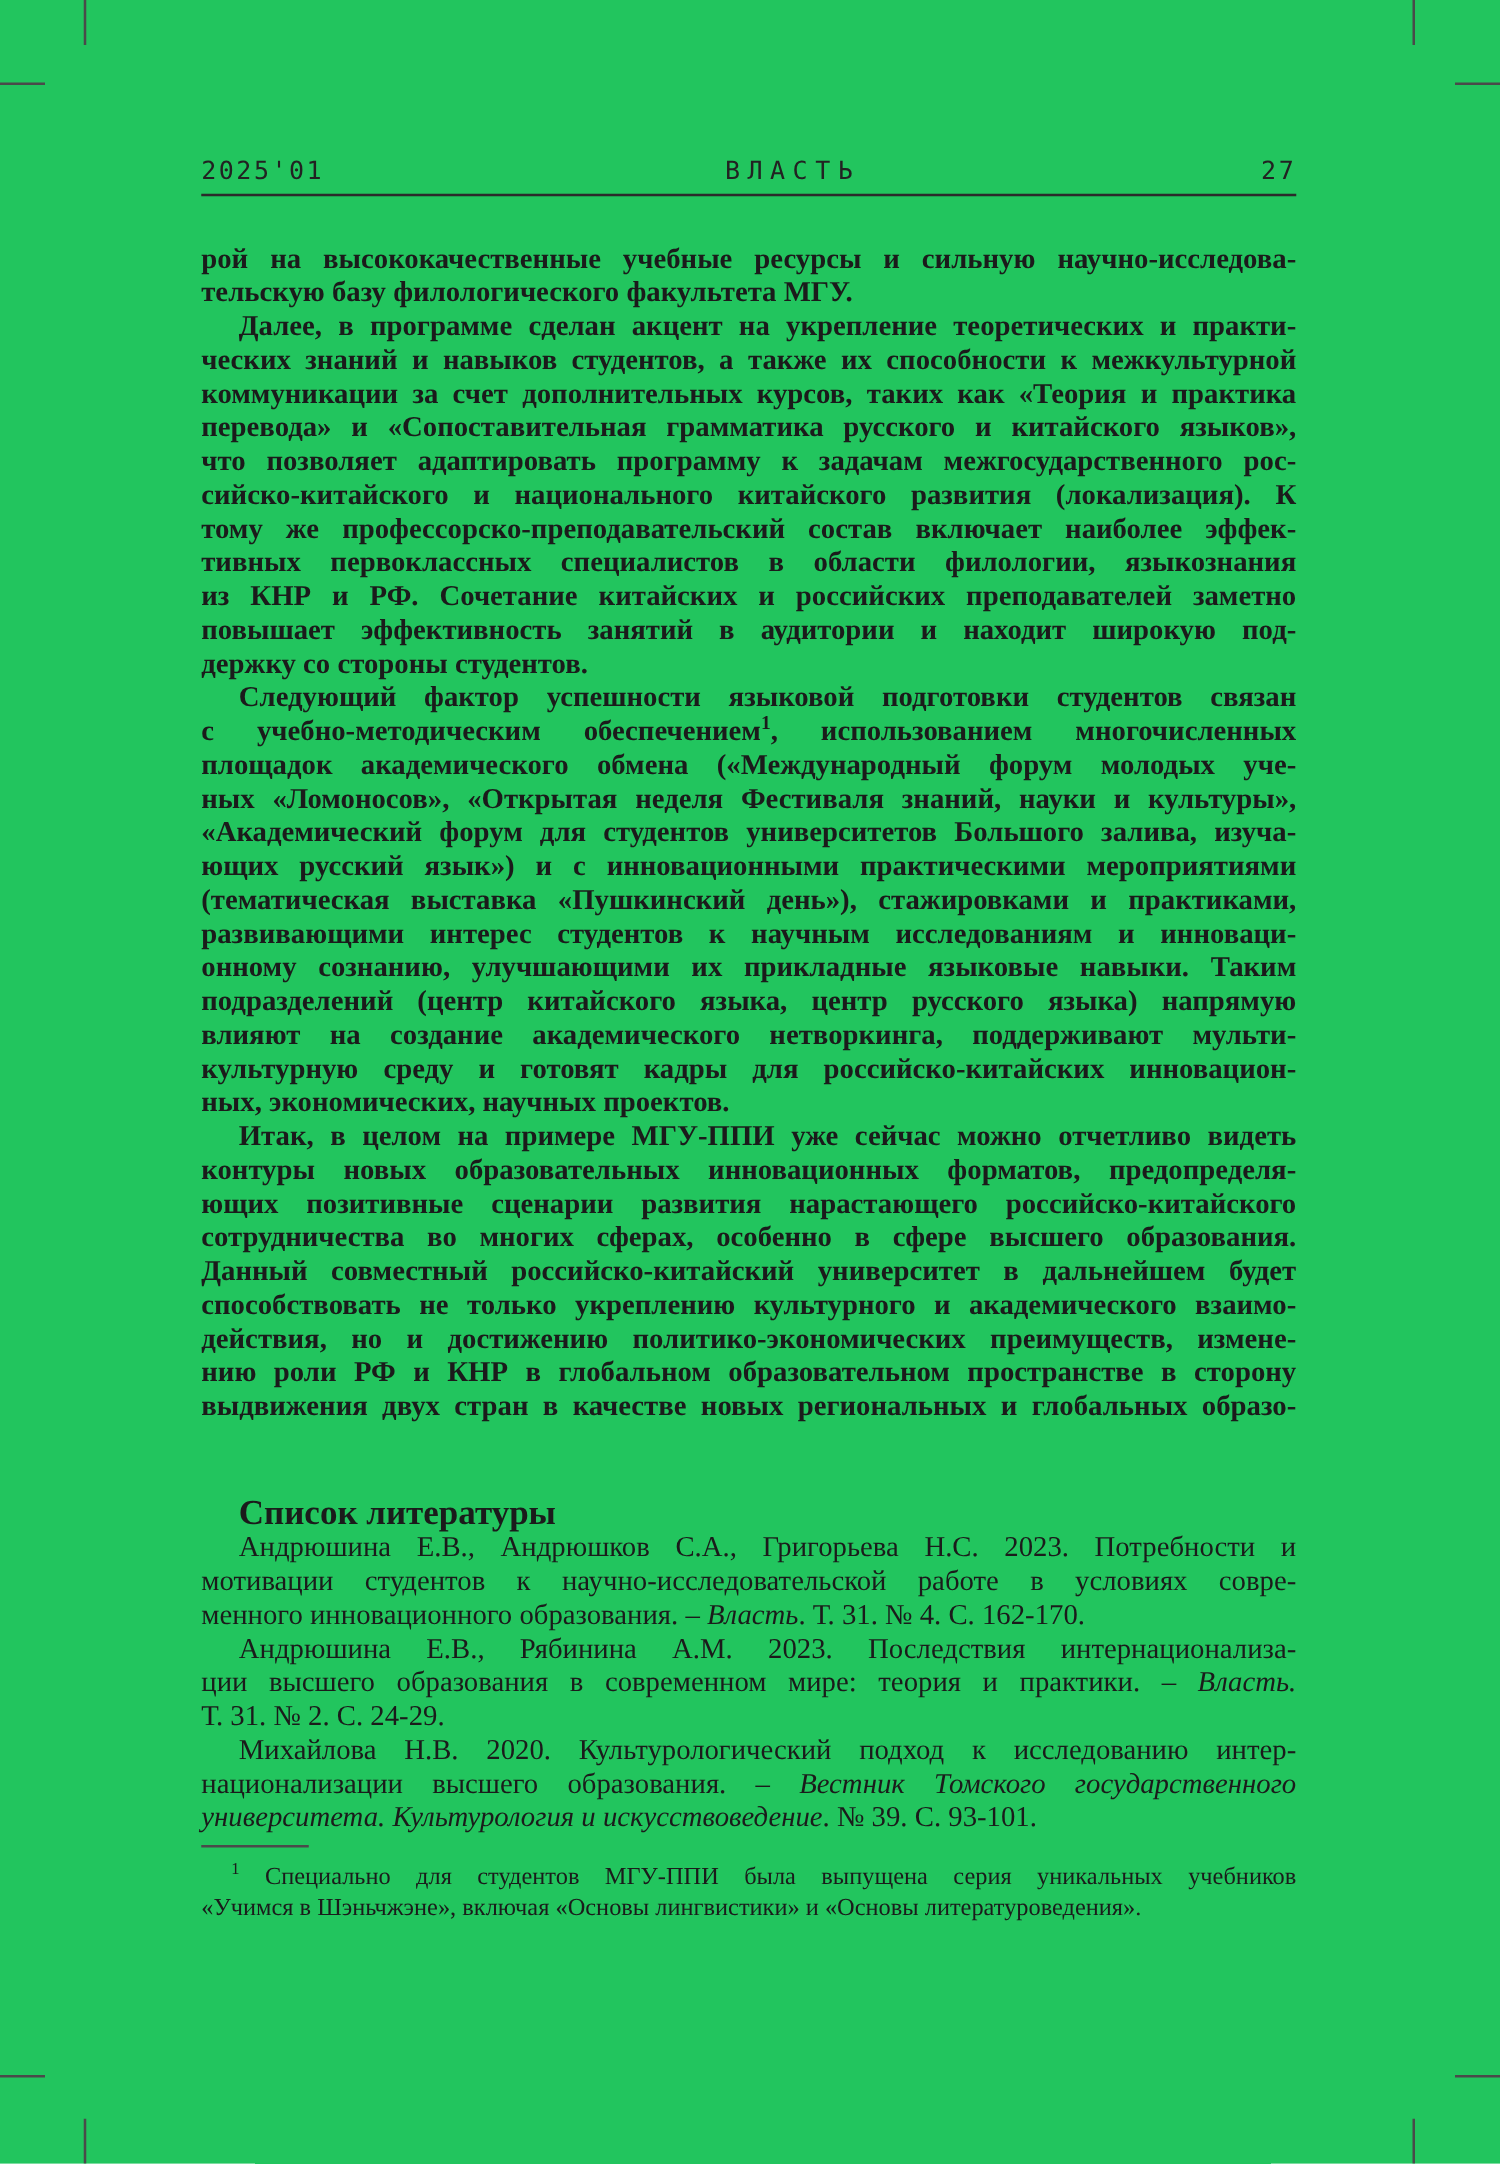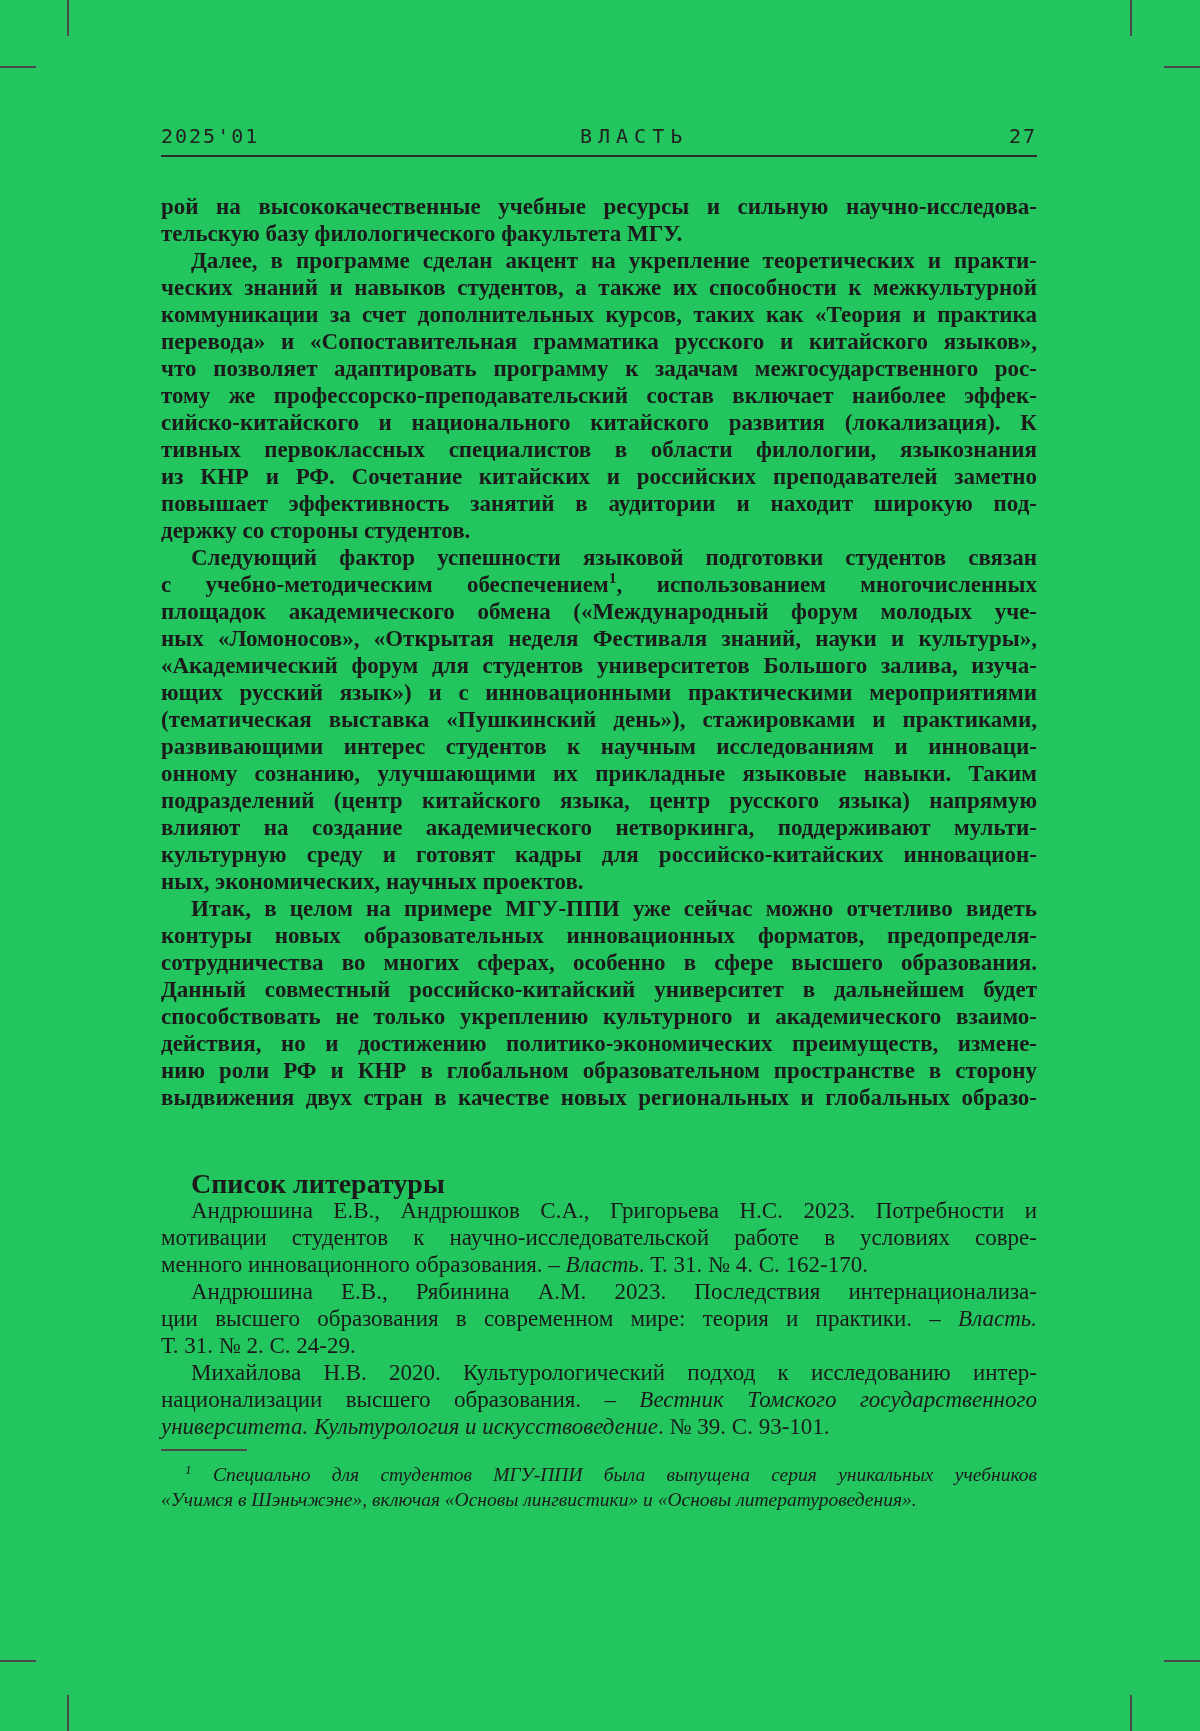--- a/index.html
+++ b/index.html
@@ -41,21 +41,21 @@
   .refs-heading {
     margin-top:59px; padding-left:30px;
     font-size:28px; line-height:27px; font-weight:bold;
   }
 
   .footnote-sep {
     margin-top:9px; width:86px; height:0;
     border-top:2px solid #4a4a4a;
   }
   .footnote { margin-top:11px; }
-  .footnote .line { font-size:19.5px; line-height:25px;font-style:italic; }
+  .footnote .line { font-size:19.5px; line-height:25px; }
   .footnote .line.indent { text-indent:24px; }
 </style>
 </head>
 <body>
 
 <div class="page">
 
   <div class="crop v" style="left:67px;  top:0;"></div>
   <div class="crop h" style="left:0;     top:66px;"></div>
   <div class="crop v" style="left:1130px;top:0;"></div>
@@ -74,41 +74,42 @@
     </div>
 
     <div class="article-body">
         <div class="line"><span>рой на высококачественные учебные ресурсы и сильную научно-исследова-</span></div>
         <div class="line last"><span>тельскую базу филологического факультета МГУ.</span></div>
         <div class="line indent"><span>Далее, в программе сделан акцент на укрепление теоретических и практи-</span></div>
         <div class="line"><span>ческих знаний и навыков студентов, а также их способности к межкультурной</span></div>
         <div class="line"><span>коммуникации за счет дополнительных курсов, таких как «Теория и практика</span></div>
         <div class="line"><span>перевода» и «Сопоставительная грамматика русского и китайского языков»,</span></div>
         <div class="line"><span>что позволяет адаптировать программу к задачам межгосударственного рос-</span></div>
+        <div class="line"><span>сийско-китайского и национального китайского развития (локализация). К</span></div>
         <div class="line"><span>тому же профессорско-преподавательский состав включает наиболее эффек-</span></div>
-        <div class="line"><span>сийско-китайского и национального китайского развития (локализация). К</span></div>
         <div class="line"><span>тивных первоклассных специалистов в области филологии, языкознания</span></div>
         <div class="line"><span>из КНР и РФ. Сочетание китайских и российских преподавателей заметно</span></div>
         <div class="line"><span>повышает эффективность занятий в аудитории и находит широкую под-</span></div>
         <div class="line last"><span>держку со стороны студентов.</span></div>
         <div class="line indent"><span>Следующий фактор успешности языковой подготовки студентов связан</span></div>
         <div class="line"><span>с учебно-методическим обеспечением</span><sup>1</sup><span>, использованием многочисленных</span></div>
         <div class="line"><span>площадок академического обмена («Международный форум молодых уче-</span></div>
         <div class="line"><span>ных «Ломоносов», «Открытая неделя Фестиваля знаний, науки и культуры»,</span></div>
         <div class="line"><span>«Академический форум для студентов университетов Большого залива, изуча-</span></div>
         <div class="line"><span>ющих русский язык») и с инновационными практическими мероприятиями</span></div>
         <div class="line"><span>(тематическая выставка «Пушкинский день»), стажировками и практиками,</span></div>
         <div class="line"><span>развивающими интерес студентов к научным исследованиям и инноваци-</span></div>
         <div class="line"><span>онному сознанию, улучшающими их прикладные языковые навыки. Таким</span></div>
         <div class="line"><span>подразделений (центр китайского языка, центр русского языка) напрямую</span></div>
         <div class="line"><span>влияют на создание академического нетворкинга, поддерживают мульти-</span></div>
         <div class="line"><span>культурную среду и готовят кадры для российско-китайских инновацион-</span></div>
         <div class="line last"><span>ных, экономических, научных проектов.</span></div>
         <div class="line indent"><span>Итак, в целом на примере МГУ-ППИ уже сейчас можно отчетливо видеть</span></div>
         <div class="line"><span>контуры новых образовательных инновационных форматов, предопределя-</span></div>
+        <div class="line"><span>ющих позитивные сценарии развития нарастающего российско-китайского</span></div>
         <div class="line"><span>сотрудничества во многих сферах, особенно в сфере высшего образования.</span></div>
         <div class="line"><span>Данный совместный российско-китайский университет в дальнейшем будет</span></div>
         <div class="line"><span>способствовать не только укреплению культурного и академического взаимо-</span></div>
         <div class="line"><span>действия, но и достижению политико-экономических преимуществ, измене-</span></div>
         <div class="line"><span>нию роли РФ и КНР в глобальном образовательном пространстве в сторону</span></div>
         <div class="line"><span>выдвижения двух стран в качестве новых региональных и глобальных образо-</span></div>
       </div>
 
     <div class="refs-heading">Список литературы</div>
 

